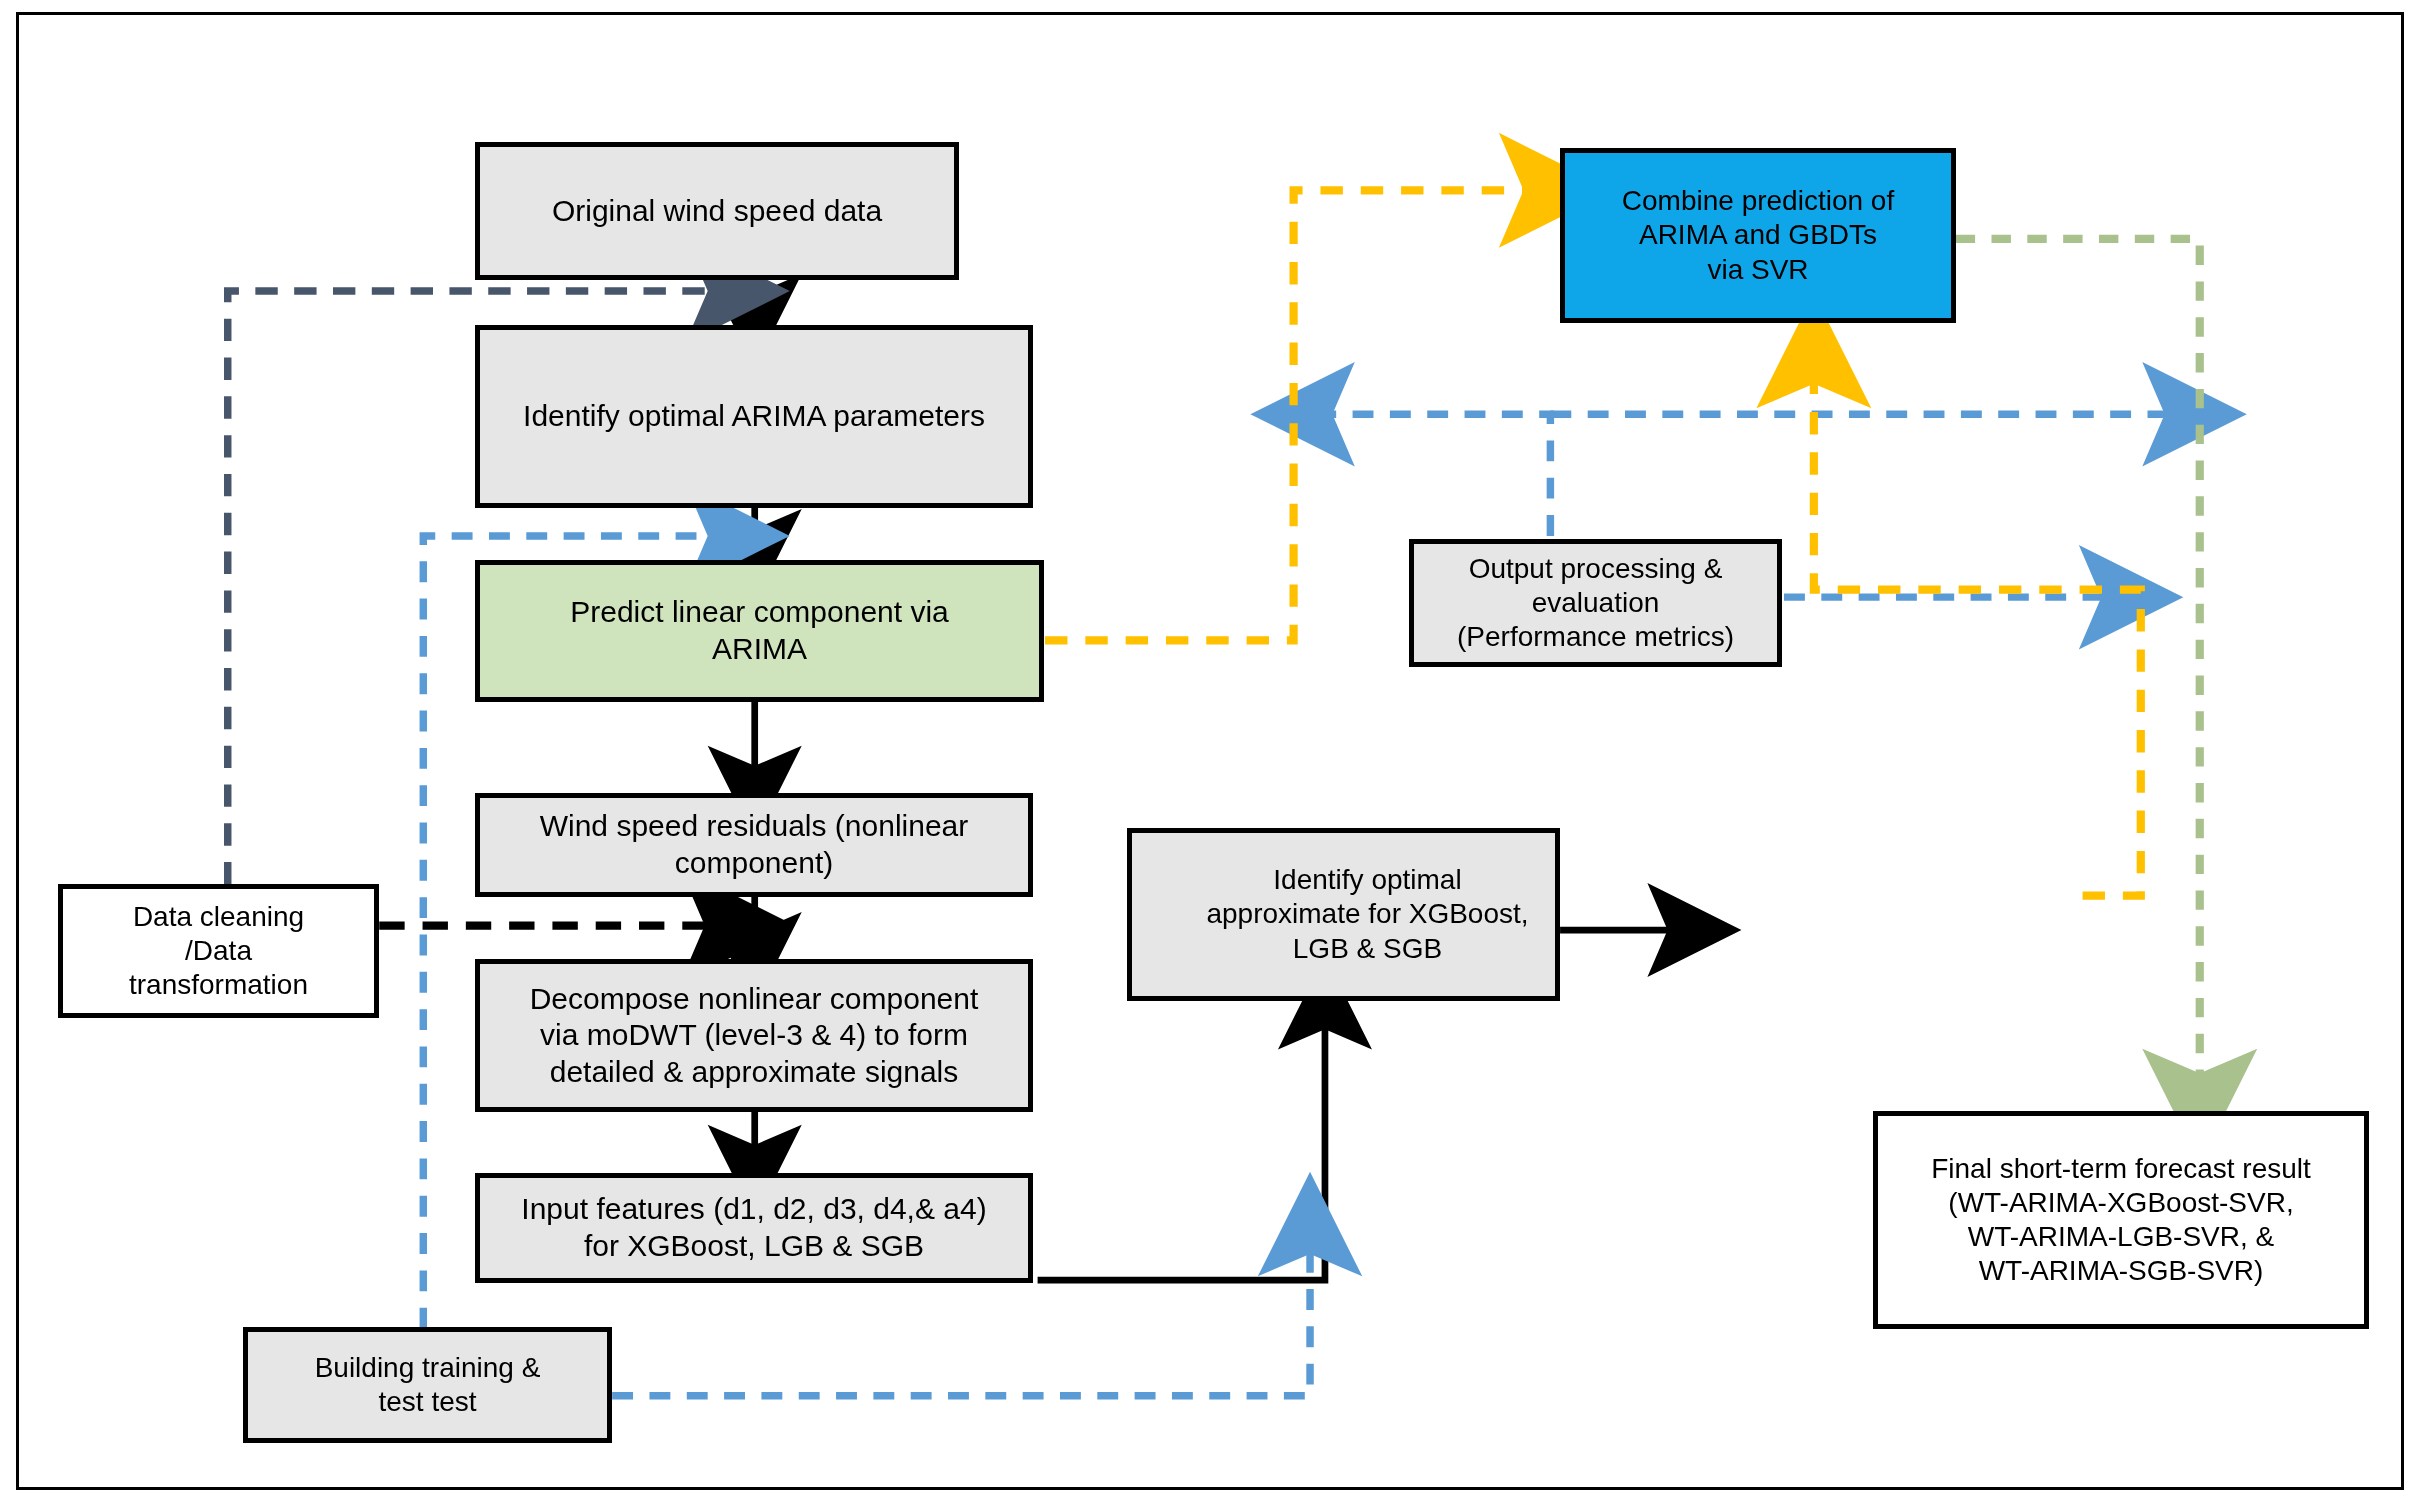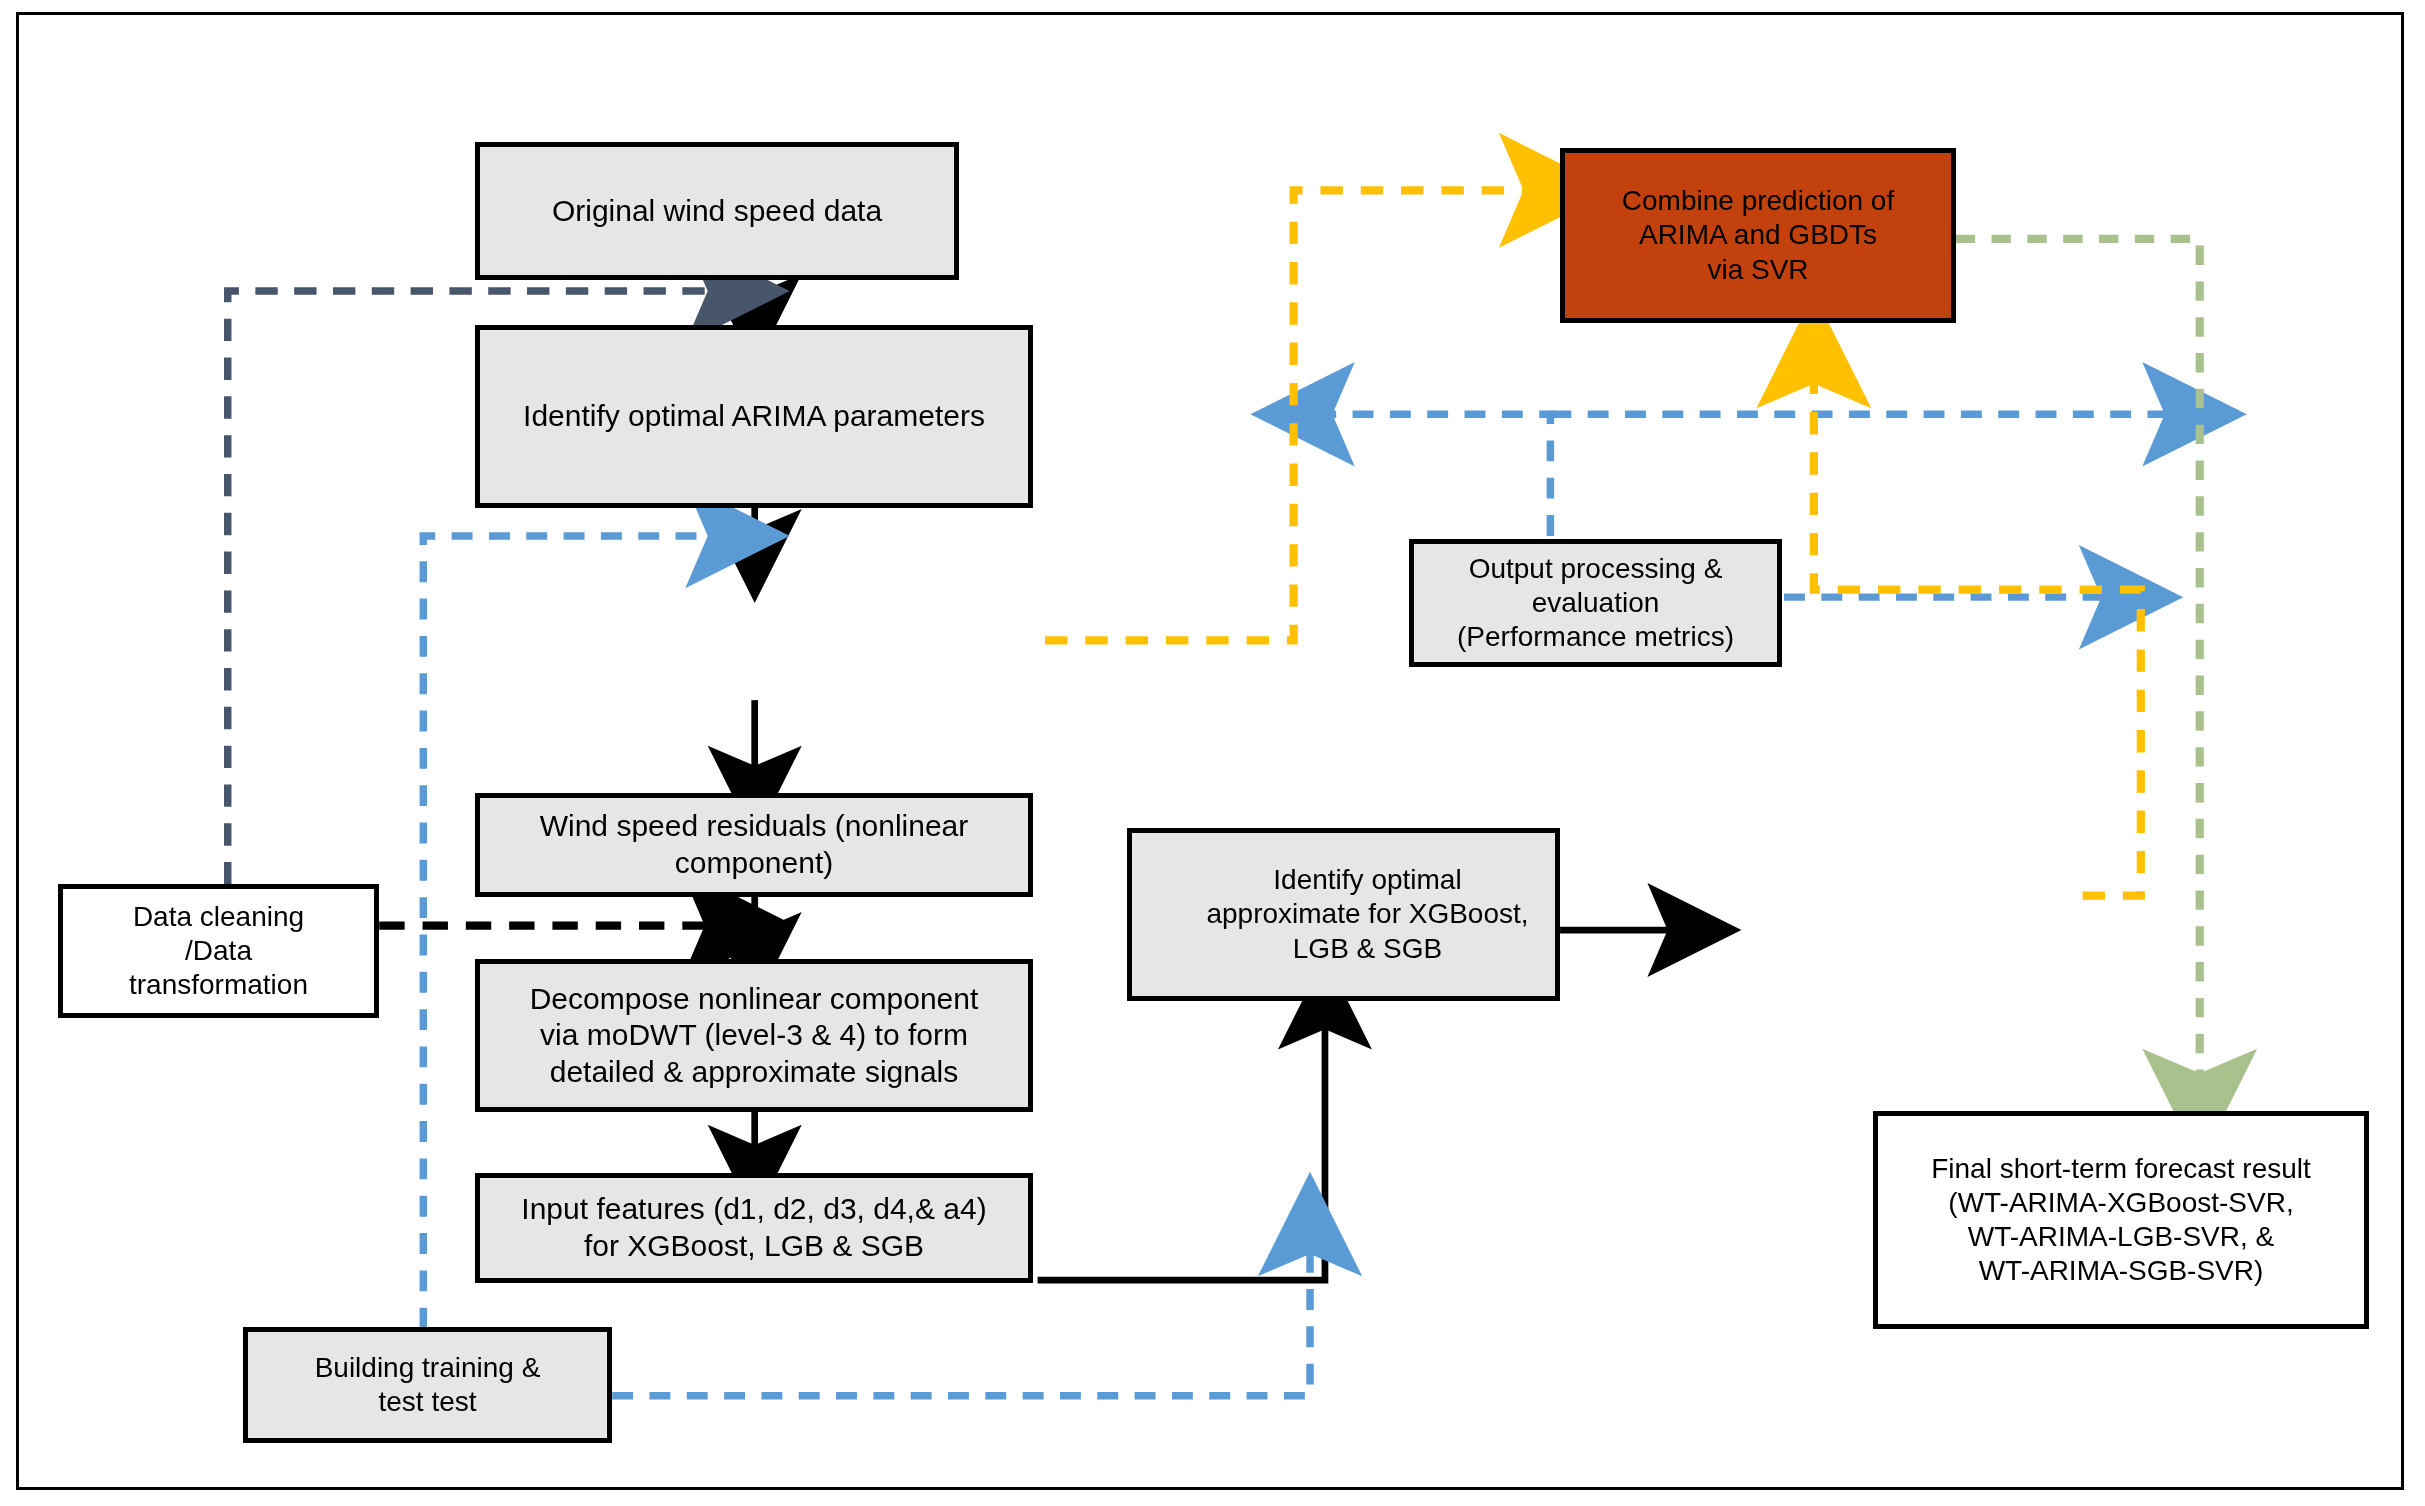--- a/index.html
+++ b/index.html
@@ -4,21 +4,21 @@
 <style>
   html,body{margin:0;padding:0;background:#ffffff;}
   body{font-family:"Liberation Sans", sans-serif;}
   #page{position:relative;width:2426px;height:1507px;background:#ffffff;overflow:hidden;}
   #frame{position:absolute;left:16.4px;top:12px;width:2388px;height:1478px;border:3.7px solid #000000;box-sizing:border-box;background:#ffffff;}
   svg#wires{position:absolute;left:0;top:0;width:2426px;height:1507px;pointer-events:none;}
   .node{position:absolute;box-sizing:border-box;display:flex;align-items:center;justify-content:center;text-align:center;border:5.2px solid #000000;color:#000000;line-height:1.22;}
   .node .txt{display:block;padding:0 10.4px;width:100%;}
   .fill-gray{background:#e6e6e6;}
   .fill-green{background:#cfe3bd;}
-  .fill-orange{background:#c2410c;}
+  .fill-orange{background:#0ea5e9;}
   .fill-white{background:#ffffff;}
   .fs-big{font-size:30px;}
   .fs-med{font-size:28px;}
 </style>
 </head>
 <body>
 
 <div id="page">
   <div id="frame"></div>
 
@@ -93,20 +93,26 @@
   </svg>
 
   <div class="node fill-gray fs-big" style="left:475px;top:142px;width:484px;height:138px;">
     <span class="txt">Original wind speed data</span>
   </div>
 
   <div class="node fill-gray fs-big" style="left:475px;top:325px;width:558px;height:183px;">
     <span class="txt">Identify optimal ARIMA parameters</span>
   </div>
 
+  <div class="node fill-green fs-big" style="left:475px;top:560px;width:569px;height:142px;">
+    <span class="txt">
+      <span>Predict linear component via</span><br>
+      <span>ARIMA</span>
+    </span>
+  </div>
 
   <div class="node fill-gray fs-big" style="left:475px;top:793px;width:558px;height:104px;">
     <span class="txt">
       <span>Wind speed  residuals (nonlinear</span><br>
       <span>component)</span>
     </span>
   </div>
 
   <div class="node fill-gray fs-big" style="left:475px;top:959px;width:558px;height:153px;">
     <span class="txt">

